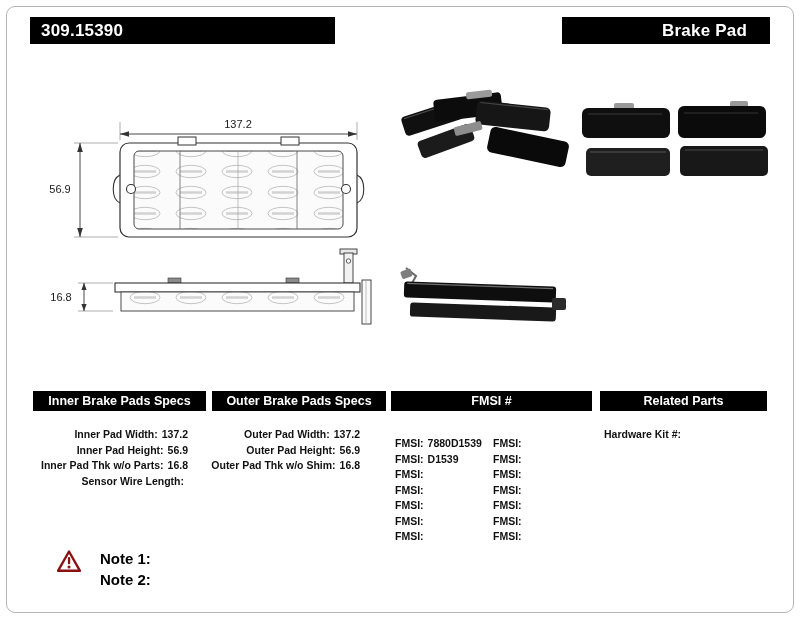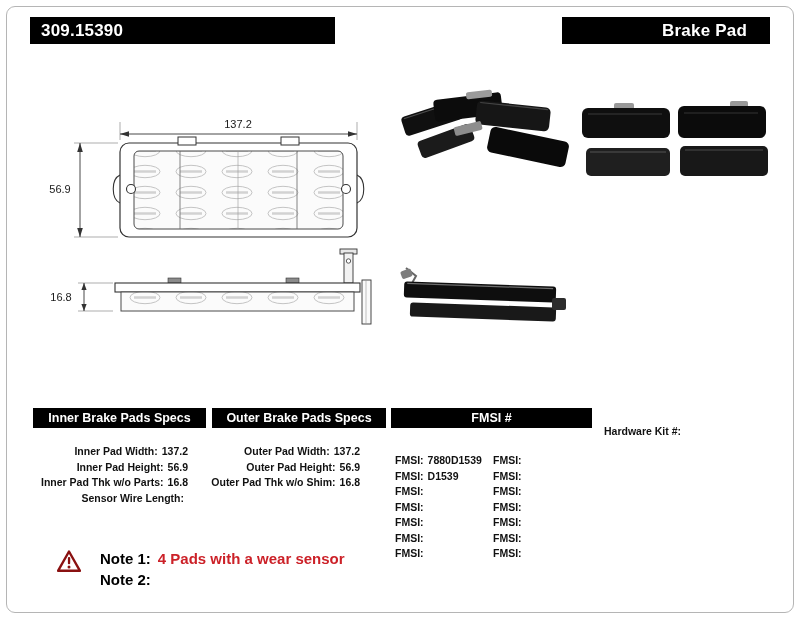--- a/index.html
+++ b/index.html
@@ -14,21 +14,21 @@
   .hbar-left { width:305px; padding-left:11px; }
   .hgap { flex:1; background:#fff; }
   .hbar-right { width:208px; justify-content:flex-end; padding-right:23px; }
 
   
   .drawing { position:absolute; left:30px; top:56px; width:740px; height:350px; }
   svg text { font-family:"Liberation Sans", sans-serif; }
   .dim-text { font-size:11px; fill:#1a1a1a; }
 
   
-  .tables { position:absolute; left:33px; top:408px; width:734px; display:flex; }
+  .tables { position:absolute; left:33px; top:391px; width:734px; display:flex; }
   .col-header { background:#000; color:#fff; font-weight:bold; font-size:12.5px; text-align:center; height:20px; line-height:20px; }
   .col-inner { width:173px; margin-right:6px; }
   .col-outer { width:174px; margin-right:5px; }
   .col-fmsi  { width:201px; margin-right:8px; }
   .col-related { flex:1; }
   .rows { margin-top:17px; display:flex; flex-direction:column; gap:3.5px; font-size:10.5px; }
   .row { display:flex; gap:4px; white-space:nowrap; }
   .col-inner .row { justify-content:flex-end; padding-right:18px; }
   .col-outer .row { justify-content:flex-end; padding-right:26px; }
   .col-related .row { padding-left:4px; }
@@ -262,40 +262,40 @@
           </div>
           <div class="row">
             <span class="lbl">FMSI:</span>
             <span class="val"></span>
           </div>
         </div>
       </div>
     </div>
 
     <div class="col-related">
+      <div class="col-header">Related Parts</div>
       <div class="rows">
         <div class="row">
           <span class="lbl">Hardware Kit #:</span>
           <span class="val"></span>
         </div>
       </div>
     </div>
 
   </div>
 
   <div class="notes">
     <svg class="warn" viewBox="0 0 24 22">
       <path d="M12 1.5 L23 20.8 H1 Z" fill="#ffffff" stroke="#8a1111" stroke-width="2.4" stroke-linejoin="round"></path>
       <rect x="10.9" y="7" width="2.3" height="7.2" rx="1" fill="#8a1111"></rect>
       <circle cx="12" cy="17" r="1.5" fill="#8a1111"></circle>
     </svg>
     <div class="note-lines">
       <div class="note-line">
         <span class="note-label">Note 1:</span>
-        <span class="note-red" style="color:#cc2128;">4 Pads with a wear sensor</span>
       </div>
       <div class="note-line">
         <span class="note-label">Note 2:</span>
       </div>
     </div>
   </div>
 
 </div>
 
 </body></html>

